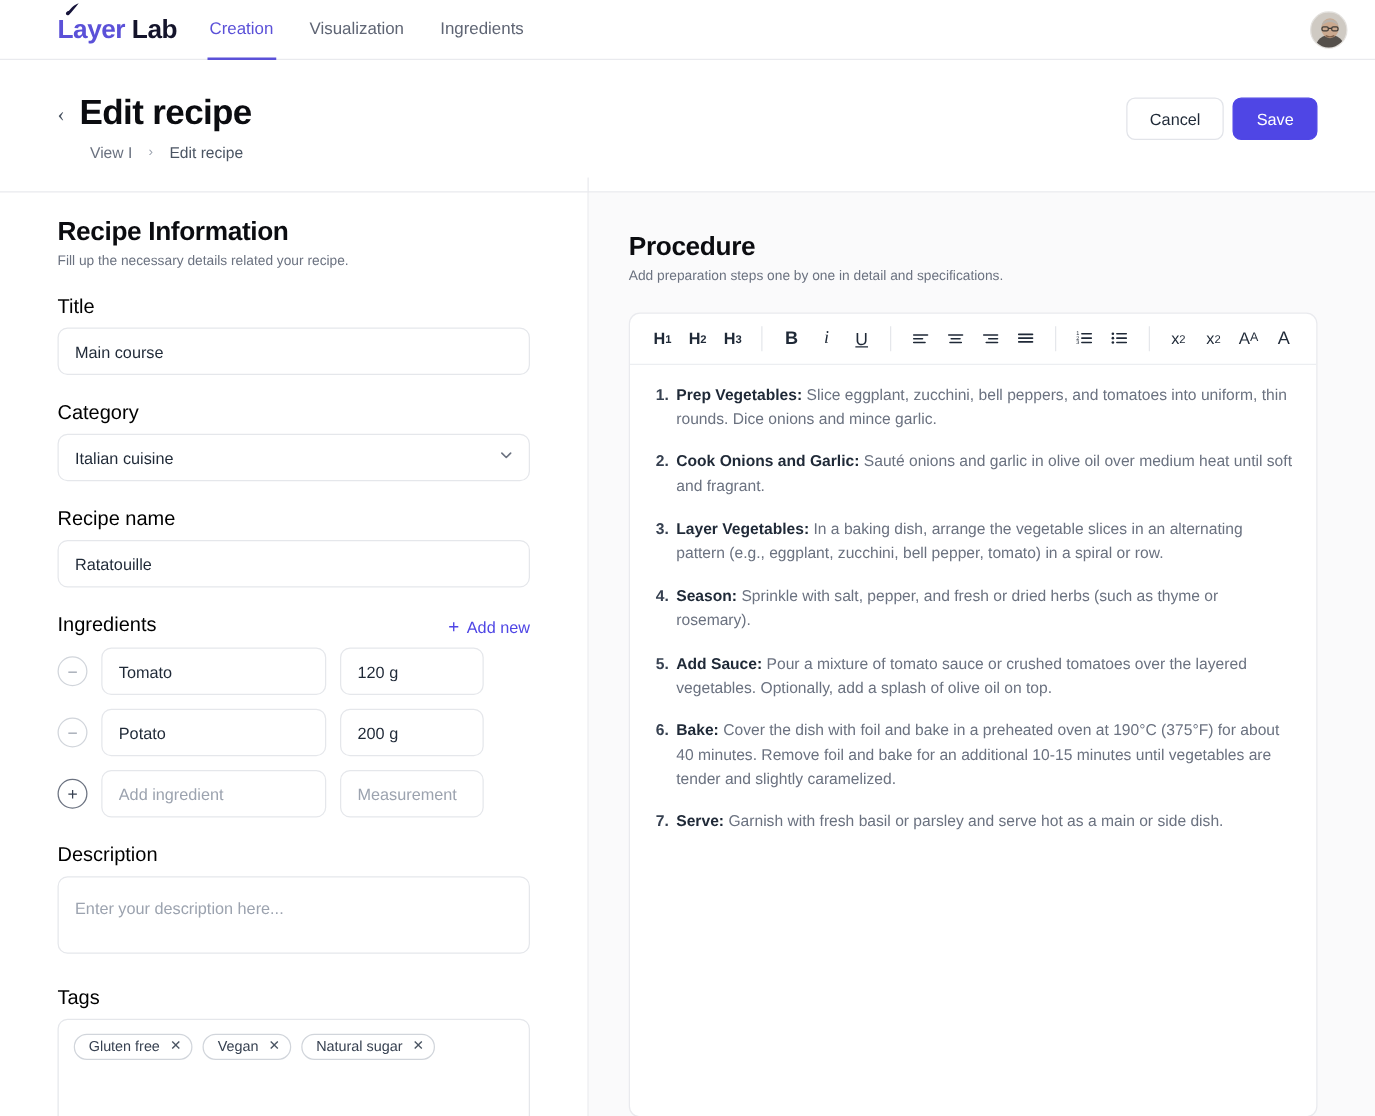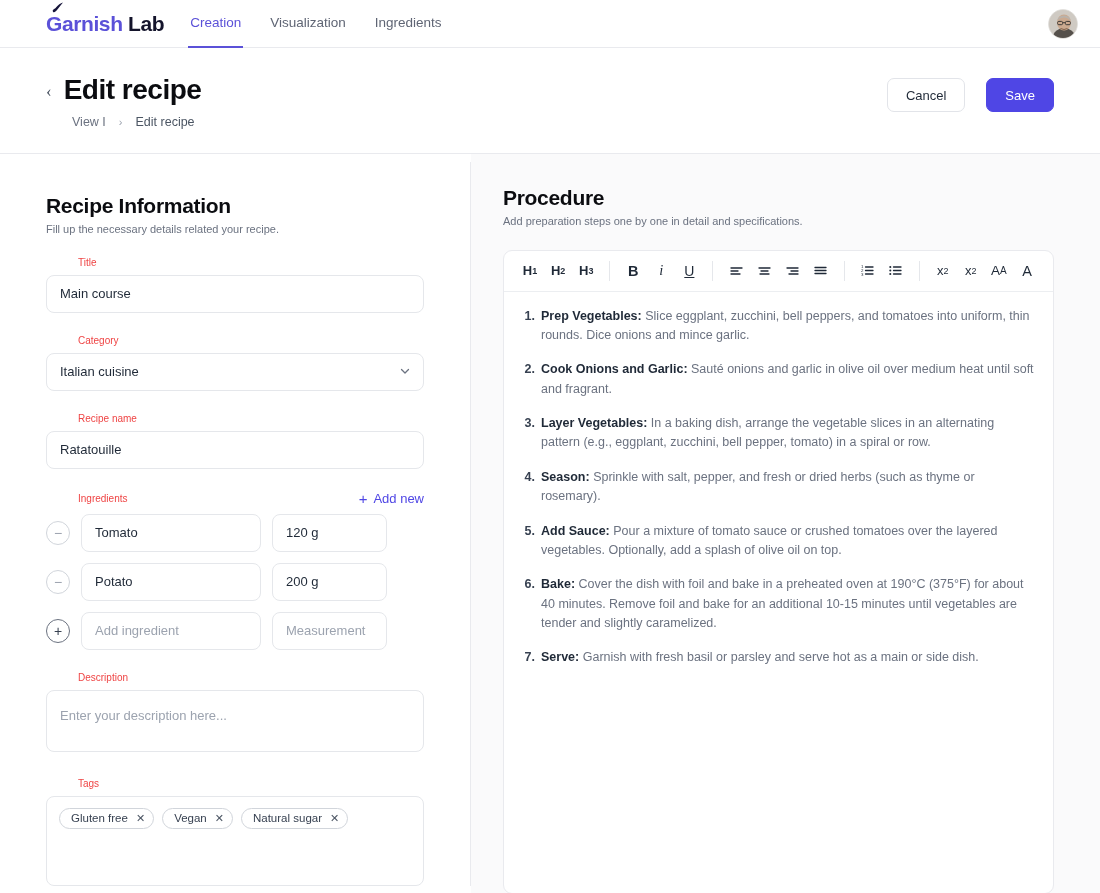--- a/index.html
+++ b/index.html
@@ -68,21 +68,21 @@
     display: flex; align-items: center; gap: 13px;
     margin-top: 9px; margin-left: 26px;
     font-size: 12.5px; color: #6b7280;
   }
   .crumb { cursor: pointer; }
   .crumb.current { color: #4b5563; }
   .crumb-sep { color: #9ca3af; font-size: 11px; }
 
   .header-actions {
     position: absolute; right: 46px; top: 30px;
-    display: flex; gap: 21px; align-items: center;
+    display: flex; gap: 7px; align-items: center;
   }
   .btn {
     font-family: "Liberation Sans", sans-serif;
     font-size: 13px; border-radius: 7px; cursor: pointer;
     padding: 0 18px; height: 34px; line-height: 34px;
   }
   .btn-cancel { background: #fff; border: 1px solid #e2e4e9; color: #1f2937; }
   .btn-save { background: #4f46e5; border: 1px solid #4f46e5; color: #fff; }
 
   
@@ -98,21 +98,21 @@
   .right-pane {
     flex: 1; background: #fafafb;
     padding: 32px 46px 0 32px;
     overflow: hidden;
   }
 
   .sec-title { font-size: 21px; font-weight: 700; letter-spacing: -0.3px; color: #0b0c10; }
   .sec-sub { font-size: 11px; color: #6b7280; margin-top: 5px; }
 
   .field { margin-top: 22px; }
-  .field-label { font-size: 10px; color: #ef4444; margin-bottom: 7px; display: block; margin-left: 32px; }
+  .field-label { font-size: 16px; color: #000000; margin-bottom: 7px; display: block; }
   .input {
     width: 100%; height: 38px;
     border: 1px solid #e5e7eb; border-radius: 8px;
     background: #fff; padding: 0 13px;
     font-size: 13px; color: #1f2937;
     font-family: "Liberation Sans", sans-serif;
   }
   .input::placeholder { color: #9ca3af; }
   .select-wrap { position: relative; }
   .select-chev {
@@ -205,21 +205,21 @@
 
 <div class="topnav">
   <div class="logo-wrap">
     <span class="logo-mark">
       <svg width="16" height="16" viewBox="0 0 16 16">
         <path d="M13 1.5 C10.5 2.2 8 4 6.2 6.3 L4.2 8.8 L6.6 9.4 L8.6 6.9 C10.2 4.9 11.8 3.2 13 1.5 Z" fill="#16143a"></path>
         <ellipse cx="4.6" cy="9.4" rx="2.1" ry="1.5" transform="rotate(-38 4.6 9.4)" fill="#16143a"></ellipse>
       </svg>
     </span>
     <span class="logo-text">
-      <span class="logo-recipe">Garnish</span><span>&nbsp;</span><span class="logo-lab">Lab</span>
+      <span class="logo-recipe">Layer</span><span>&nbsp;</span><span class="logo-lab">Lab</span>
     </span>
   </div>
 
   <div class="nav-tabs">
     <div class="nav-tab active">Creation</div>
     <div class="nav-tab">Visualization</div>
     <div class="nav-tab">Ingredients</div>
   </div>
 
   <div class="avatar">

